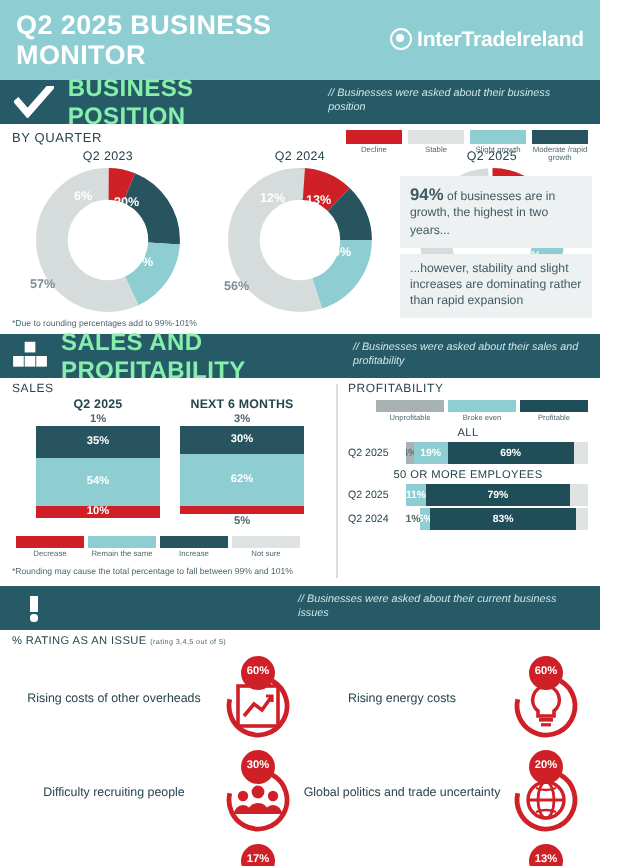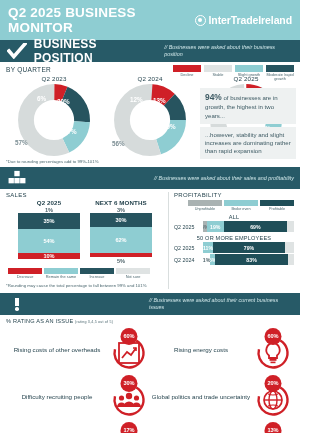--- a/index.html
+++ b/index.html
@@ -14,38 +14,38 @@
 
   
   .topbar {
     height: 40px; background: #8ecdd2;
     display: flex; align-items: center; justify-content: space-between;
     padding: 0 8px;
   }
   .topbar-title {
     color: #ffffff; font-size: 13.5px; font-weight: bold; letter-spacing: .2px;
   }
-  .brand { display: flex; align-items: center; gap: 3px; }
+  .brand { display: flex; gap: 3px; }
   .brand-mark {
     width: 11px; height: 11px; border-radius: 50%;
     border: 1.6px solid #fff; position: relative;
   }
   .brand-mark::after {
     content: ""; position: absolute; left: 2px; top: 2px;
     width: 4px; height: 4px; border-radius: 50%; background: #fff;
   }
   .brand-text { color: #fff; font-size: 10.5px; font-weight: bold; letter-spacing: -.1px; }
 
   
   .secbar {
     background: #275a67; height: 22px; display: flex; align-items: center;
     padding: 0 6px; gap: 6px;
   }
   .secbar .ico { width: 22px; display: flex; justify-content: center; align-items: center; }
-  .secbar-title { color: #ffffff; font-size: 12px; font-weight: bold; letter-spacing: .2px; }
+  .secbar-title { color: #86efac; font-size: 12px; font-weight: bold; letter-spacing: .2px; }
   .secbar-note {
     color: #cfe6e8; font-size: 5.4px; font-style: italic; margin-left: auto;
     max-width: 145px; line-height: 1.25; text-align: left;
   }
   .tick { width: 20px; height: 16px; }
   .cube { width: 18px; height: 16px; }
   .excl {
     width: 7px; height: 16px; display: flex; flex-direction: column;
     align-items: center; justify-content: center; gap: 1.5px;
   }
@@ -235,20 +235,21 @@
 
   <div class="secbar">
     <span class="ico">
       <svg class="cube" viewBox="0 0 20 18">
         <rect x="7" y="1" width="6" height="6" fill="#fff"></rect>
         <rect x="0.5" y="9" width="6" height="6" fill="#fff"></rect>
         <rect x="7" y="9" width="6" height="6" fill="#fff"></rect>
         <rect x="13.5" y="9" width="6" height="6" fill="#fff"></rect>
       </svg>
     </span>
+    <span class="secbar-title">SALES AND PROFITABILITY</span>
     <span class="secbar-note">// Businesses were asked about their sales and profitability</span>
   </div>
 
   <div class="sp">
     <div class="sp-left">
       <div class="sublabel">SALES</div>
       <div class="stacks">
         <div class="stack">
           <div class="stack-h">Q2 2025</div>
           <div class="seg below" style="height:7px;background:transparent">1%</div>

